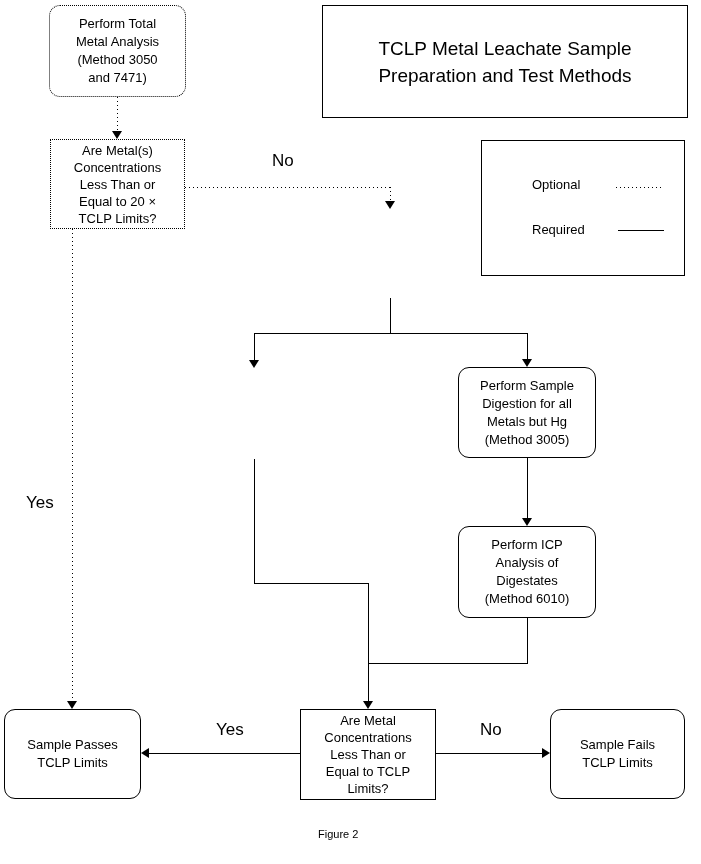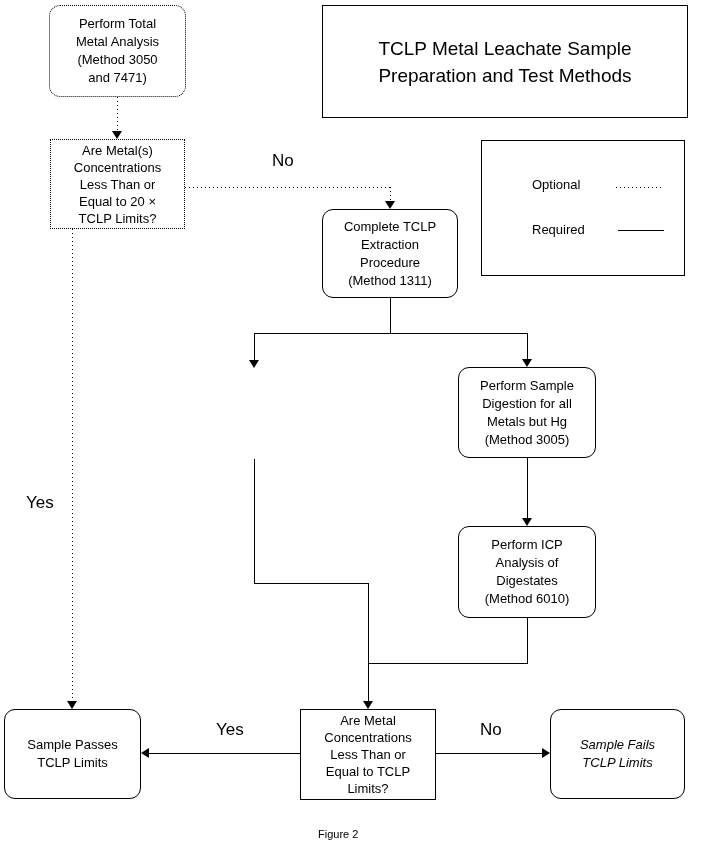--- a/index.html
+++ b/index.html
@@ -83,26 +83,20 @@
   </div>
 
   <div class="box dotted square" style="left:50px;top:139px;width:135px;height:90px;line-height:17px;">
     <span>Are Metal(s)
 Concentrations
 Less Than or
 Equal to 20 ×
 TCLP Limits?</span>
   </div>
 
-  <div class="box" style="left:322px;top:209px;width:136px;height:89px;">
-    <span>Complete TCLP
-Extraction
-Procedure
-(Method 1311)</span>
-  </div>
 
 
   <div class="box" style="left:458px;top:367px;width:138px;height:91px;">
     <span>Perform Sample
 Digestion for all
 Metals but Hg
 (Method 3005)</span>
   </div>
 
   <div class="box" style="left:458px;top:526px;width:138px;height:92px;">
@@ -118,21 +112,21 @@
 Less Than or
 Equal to TCLP
 Limits?</span>
   </div>
 
   <div class="box" style="left:4px;top:709px;width:137px;height:90px;">
     <span>Sample Passes
 TCLP Limits</span>
   </div>
 
-  <div class="box" style="left:550px;top:709px;width:135px;height:90px;font-style:italic;">
+  <div class="box" style="left:550px;top:709px;width:135px;height:90px;">
     <span>Sample Fails
 TCLP Limits</span>
   </div>
 
   <div class="vline-dotted" style="left:117px;top:97px;height:34px;"></div>
   <div class="arrow-down" style="left:112px;top:131px;"></div>
 
   <div class="hline-dotted" style="left:185px;top:187px;width:206px;"></div>
   <div class="vline-dotted" style="left:390px;top:187px;height:14px;"></div>
   <div class="arrow-down" style="left:385px;top:201px;"></div>

